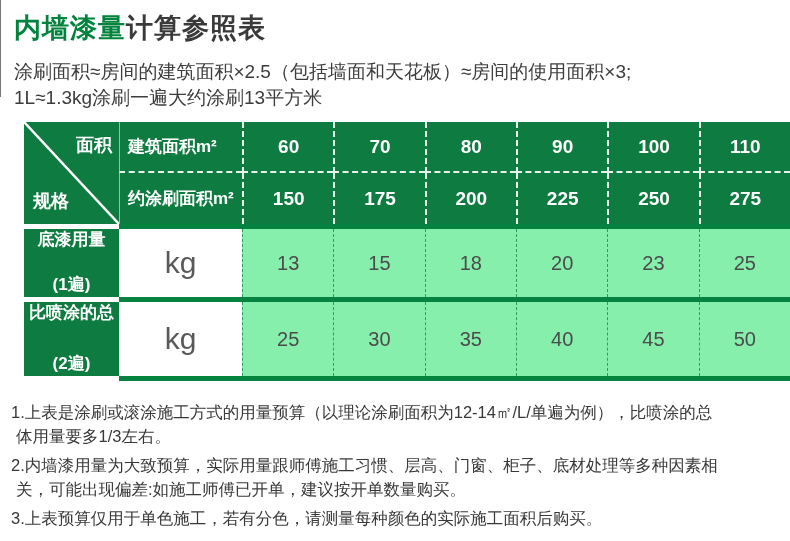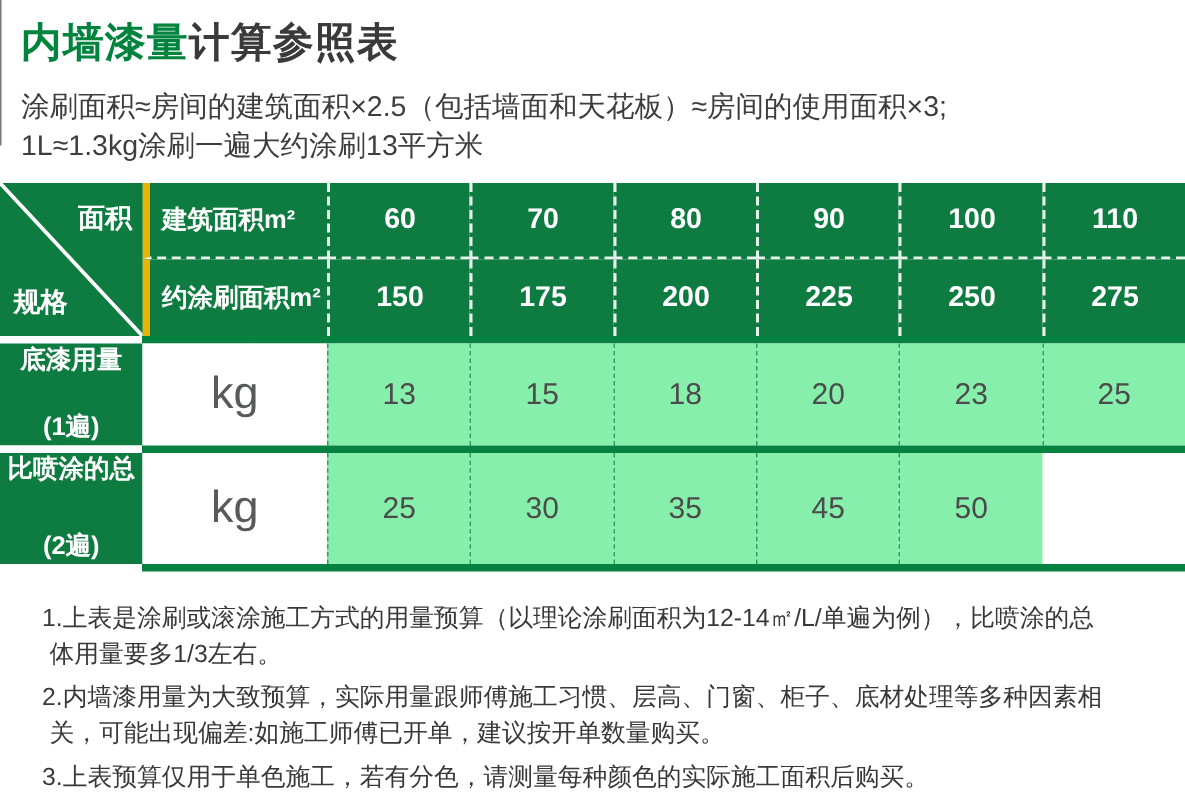--- a/index.html
+++ b/index.html
@@ -32,41 +32,42 @@
     position:absolute;left:14px;top:59px;
     font-size:19px;line-height:26px;color:#3d3d3d;
     white-space:nowrap;
   }
   
   .paint-table{
     position:absolute;left:0;top:122px;width:790px;
     display:grid;
     grid-template-columns:95px 123px repeat(6,1fr);
     grid-template-rows:51px 51px 5px 68px 5px 74px 5px;
+    padding-left:24px;
   }
   .hc{
     background:var(--green);color:#fff;font-weight:bold;
     display:flex;align-items:center;justify-content:center;
   }
   .corner{
     grid-row:1/3;grid-column:1;
     position:relative;background:var(--green);
   }
   .corner svg{position:absolute;left:0;top:0;width:100%;height:100%;}
   .corner .area{
     position:absolute;top:11px;right:7px;
     color:#fff;font-weight:bold;font-size:18px;
   }
   .corner .spec{
     position:absolute;bottom:11px;left:9px;
     color:#fff;font-weight:bold;font-size:18px;
   }
   .h-label{
     justify-content:flex-start;padding-left:8px;
-    font-size:17px;border-left:5px solid #eab308;
+    font-size:17px;border-left:1px solid #eab308;
     white-space:nowrap;
   }
   .h-val{font-size:19px;border-left:2px dashed rgba(255,255,255,.9);}
   .row-top{border-bottom:2px dashed rgba(255,255,255,.9);}
   .sep{
     grid-column:1/-1;
     background:linear-gradient(90deg,#ffffff 95px,var(--line) 95px);
   }
   .b-label{
     background:var(--green);color:#fff;font-weight:bold;
@@ -81,21 +82,21 @@
   .b-val{
     background:#86efac;color:var(--num);font-size:20px;
     display:flex;align-items:center;justify-content:center;
     border-left:1px dashed var(--dash);
   }
   
   .notes{
     position:absolute;left:11px;top:400px;width:772px;
     font-size:16.5px;line-height:24px;color:#383838;
   }
-  .note{margin-bottom:5px;margin-left:17px;}
+  .note{margin-bottom:5px;}
   .note-line{white-space:nowrap;}
   .note-line.cont{padding-left:5px;}
 </style>
 </head>
 <body>
 
 <div class="edge-line"></div>
 
 <h1 class="title"><span class="hl">内墙漆量</span><span class="rest">计算参照表</span></h1>
 
@@ -147,20 +148,21 @@
   <div class="sep"></div>
 
   <div class="b-label">
     <span>比喷涂的总</span>
     <span>(2遍)</span>
   </div>
   <div class="b-unit">kg</div>
   <div class="b-val">25</div>
   <div class="b-val">30</div>
   <div class="b-val">35</div>
+  <div class="b-val">40</div>
   <div class="b-val">45</div>
   <div class="b-val">50</div>
 
   <div class="sep"></div>
 </div>
 
 <div class="notes">
   <div class="note">
     <div class="note-line">1.上表是涂刷或滚涂施工方式的用量预算（以理论涂刷面积为12-14㎡/L/单遍为例），比喷涂的总</div>
     <div class="note-line cont">体用量要多1/3左右。</div>

